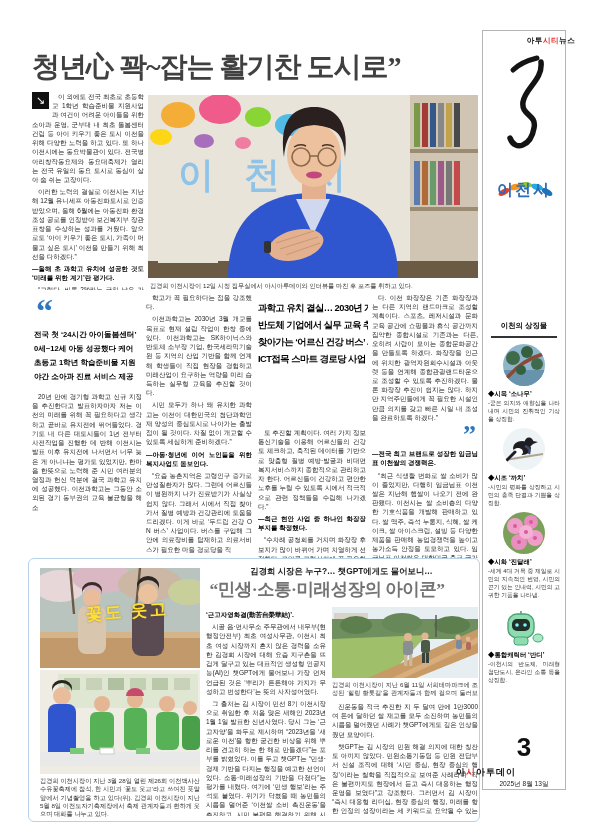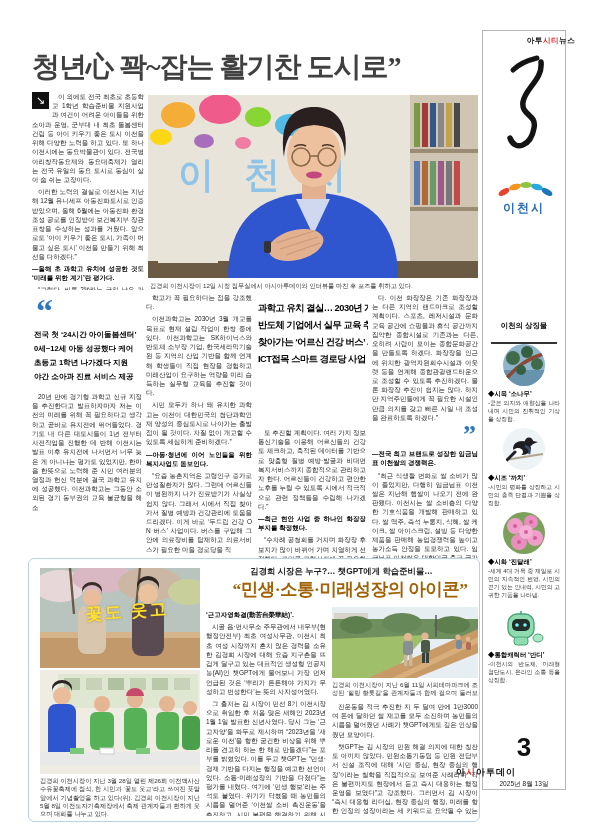--- a/index.html
+++ b/index.html
@@ -64,45 +64,45 @@
   
   .bottom-box {
     left: 28px; top: 558px; width: 452px; height: 264px;
     border: 1px solid #b9d2e8; border-radius: 6px;
   }
   .bottom-kicker {
     left: 205px; top: 566px; width: 273px; text-align: center;
     font-size: 8.4px; font-weight: 700; color: #222;
   }
   .bottom-headline {
-    left: 208px; top: 577px; width: 284px; text-align: center;
+    left: 185px; top: 577px; width: 284px; text-align: center;
     font-family: "Liberation Serif", serif;
-    font-size: 17.5px; font-weight: 900; letter-spacing: -0.5px; color: #a16207;
+    font-size: 17.5px; font-weight: 900; letter-spacing: -0.5px; color: #737373;
   }
   .flower-sign {
     left: 62px; top: 600px; width: 130px; text-align: center;
     font-size: 17px; font-weight: 900; color: #ffdf33;
     text-shadow: 0 0 2px rgba(90,70,0,.55);
     transform: rotate(-4deg); letter-spacing: 2px;
   }
 
   
   .sidebar {
     left: 482px; top: 30px; width: 84px; height: 760px;
     border: 1px solid #b5b5b5; background: #fff;
   }
   .masthead { left: 516px; top: 36px; width: 70px; text-align: center;
     font-size: 7.6px; font-weight: 800; letter-spacing: 0.5px; color: #111; }
   .masthead .red { color: #e0312e; }
-  .citylogo-text { left: 489px; top: 200px; width: 70px; text-align: center;
-    font-size: 12px; font-weight: 800; letter-spacing: 2px; color: #2b6cb8; }
+  .citylogo-text { left: 489px; top: 180px; width: 70px; text-align: center;
+    font-size: 16px; font-weight: 800; letter-spacing: 2px; color: #2b6cb8; }
   .symbols-title {
     left: 491px; top: 321px; width: 66px; text-align: center;
     font-size: 7.4px; font-weight: 800; color: #000;
-    border-bottom: 2px solid #333; padding-bottom: 11px;
+    border-bottom: 2px solid #333; padding-bottom: 5px;
   }
   .sym-circle { left: 503px; width: 42px; height: 42px; border-radius: 50%; overflow: hidden; }
   .sym-label { left: 488px; width: 72px; font-size: 6.4px; font-weight: 800; color: #000; }
   .sym-desc  { left: 488px; width: 72px; font-size: 5.8px; line-height: 1.4;
                color: #333; text-align: justify; word-break: break-all; }
   .page-number { left: 482px; top: 732px; width: 84px; text-align: center;
     font-size: 26px; font-weight: 800; color: #111; }
   .paper-name { left: 454px; top: 766px; width: 64px; text-align: center;
     font-size: 9px; font-weight: 800; color: #111; letter-spacing: 1px; }
   .paper-name .red { color: #e0312e; }
@@ -176,21 +176,21 @@
     <path d="M128,148 l38,-12 M132,154 l38,-12 M138,160 l34,-12" stroke="#c99a78" stroke-width="1.2" fill="none"></path>
     <rect x="116" y="146" width="7" height="12" rx="2" fill="#333"></rect>
   </svg>
 </div>
 <div class="abs caption" style="left:150px; top:282px; width:328px; height:10px;">김경희 이천시장이 12일 시청 집무실에서 아시아투데이와 인터뷰를 마친 후 포즈를 취하고 있다.</div>
 
 <div class="abs quote-glyph open-quote">“</div>
 <div class="abs pullquote-box">
   <div class="pullquote-line">전국 첫 ‘24시간 아이돌봄센터’</div>
   <div class="pullquote-line">0세~12세 아동 성공했다 케어</div>
-  <div class="pullquote-line">초등교 1학년 나가겠다 지원</div>
+  <div class="pullquote-line">초등교 1학년 학습준비물 지원</div>
   <div class="pullquote-line">야간 소아과 진료 서비스 제공</div>
 </div>
 <div class="abs col" style="left:32px; top:392px; width:110px; height:166px;">
   <p>20년 만에 경기형 과학고 신규 지정을 추진한다고 발표하자마자 저는 이천의 미래를 위해 꼭 필요하다고 생각하고 곧바로 유치전에 뛰어들었다. 경기도 내 다른 대도시들이 1년 전부터 사전작업을 진행한 데 반해 이천시는 발표 이후 유치전에 나서면서 너무 늦은 게 아니냐는 평가도 있었지만, 한마음 한뜻으로 노력해 준 시민 여러분의 열정과 헌신 덕분에 결국 과학고 유치에 성공했다. 이천과학고는 그동안 소외된 경기 동부권의 교육 불균형을 해소</p>
 </div>
 
 <div class="abs col" style="left:146px; top:293px; width:106px; height:265px;">
   <p>학고가 꼭 필요하다는 점을 강조했다.</p>
   <p>이천과학고는 2030년 3월 개교를 목표로 현재 설립 작업이 한창 중에 있다. 이천과학고는 SK하이닉스와 반도체 소부장 기업, 한국세라믹기술원 등 지역의 산업 기반을 함께 연계해 학생들이 직접 현장을 경험하고 미래산업이 요구하는 역량을 미리 습득하는 실무형 교육을 추진할 것이다.</p>
   <p>시민 모두가 하나 돼 유치한 과학고는 이천이 대한민국의 첨단과학인재 양성의 중심도시로 나아가는 출발점이 될 것이다. 차질 없이 개교할 수 있도록 세심하게 준비하겠다.”</p>
@@ -267,21 +267,21 @@
       <rect x="142" y="46" width="18" height="34" rx="5" fill="#4aa04a"></rect>
 
     <rect x="0" y="82" width="160" height="14" fill="#e9e9e9"></rect>
     <rect x="30" y="78" width="14" height="6" fill="#7ac87a"></rect>
       <rect x="60" y="78" width="14" height="6" fill="#ffffff" stroke="#ccc"></rect>
     <rect x="96" y="78" width="14" height="6" fill="#7ac87a"></rect>
   </svg>
 </div>
 <div class="abs caption" style="left:40px; top:777px; width:160px; height:42px;">김경희 이천시장이 지난 3월 28일 열린 제26회 이천백사산수유꽃축제에 참석, 한 시민과 ‘꽃도 웃고’라고 쓰여진 푯말 앞에서 기념촬영을 하고 있다(위). 김경희 이천시장이 지난 5월 8일 이천도자기축제장에서 축제 관계자들과 환하게 웃으며 대화를 나누고 있다.</div>
 
-<div class="abs bottom-kicker">김경희 시장은 누구?… 챗GPT에게 학습준비물…</div>
+<div class="abs bottom-kicker">김경희 시장은 누구?… 챗GPT에게도 물어보니…</div>
 <div class="abs bottom-headline">“민생·소통·미래성장의 아이콘”</div>
 
 <div class="abs col" style="left:206px; top:610px; width:120px; height:206px;">
   <p class="q">‘근고자영화결(勤苦自榮華結)’.</p>
   <p>시골 읍·면사무소 주무관에서 내무부(현 행정안전부) 최초 여성사무관, 이천시 최초 여성 시장까지 흔치 않은 경력을 소유한 김경희 시장에 대해 요즘 지구촌을 뜨겁게 달구고 있는 대표적인 생성형 인공지능(AI)인 챗GPT에게 물어보니 가장 먼저 언급된 것은 ‘뿌리가 튼튼해야 가지가 무성하고 번성한다’는 뜻의 사자성어였다.</p>
   <p>그 출처는 김 시장이 민선 8기 이천시장으로 취임한 후 처음 맞은 새해인 2023년 1월 1일 발표한 신년사였다. 당시 그는 ‘근고자양’을 화두로 제시하며 “2023년을 ‘새로운 이천’을 향한 굳건한 비상을 위해 뿌리를 견고히 하는 한 해로 만들겠다”는 포부를 밝혔었다. 이를 두고 챗GPT는 “민생·경제 기반을 다지는 행정을 예고한 선언이었다. 소통·미래성장의 기반을 다졌다”는 평가를 내렸다. 여기에 ‘민생 행보’라는 주석도 붙였다. 위기가 닥쳤을 때 농민들의 시름을 덜어준 ‘이천쌀 소비 촉진운동’을 추진하고, 시민 불편을 해결하기 위해 시장 취임 직후 ‘민원소통기동팀’을 신설했던 에피소드를 소개해 눈길을 끌었다. 특히 김 시장이 관내 음식점의 이천쌀 사용을 적극 요청하고, 기업체·학교·공공기관 등에 이천쌀 사용을 독려한 사실을 높이 평가했다. 이천쌀 소비 촉</p>
 </div>
 
 <div class="abs photo" style="left:332px; top:607px; width:146px; height:71px;">
   <svg width="146" height="71" viewBox="0 0 146 71">

